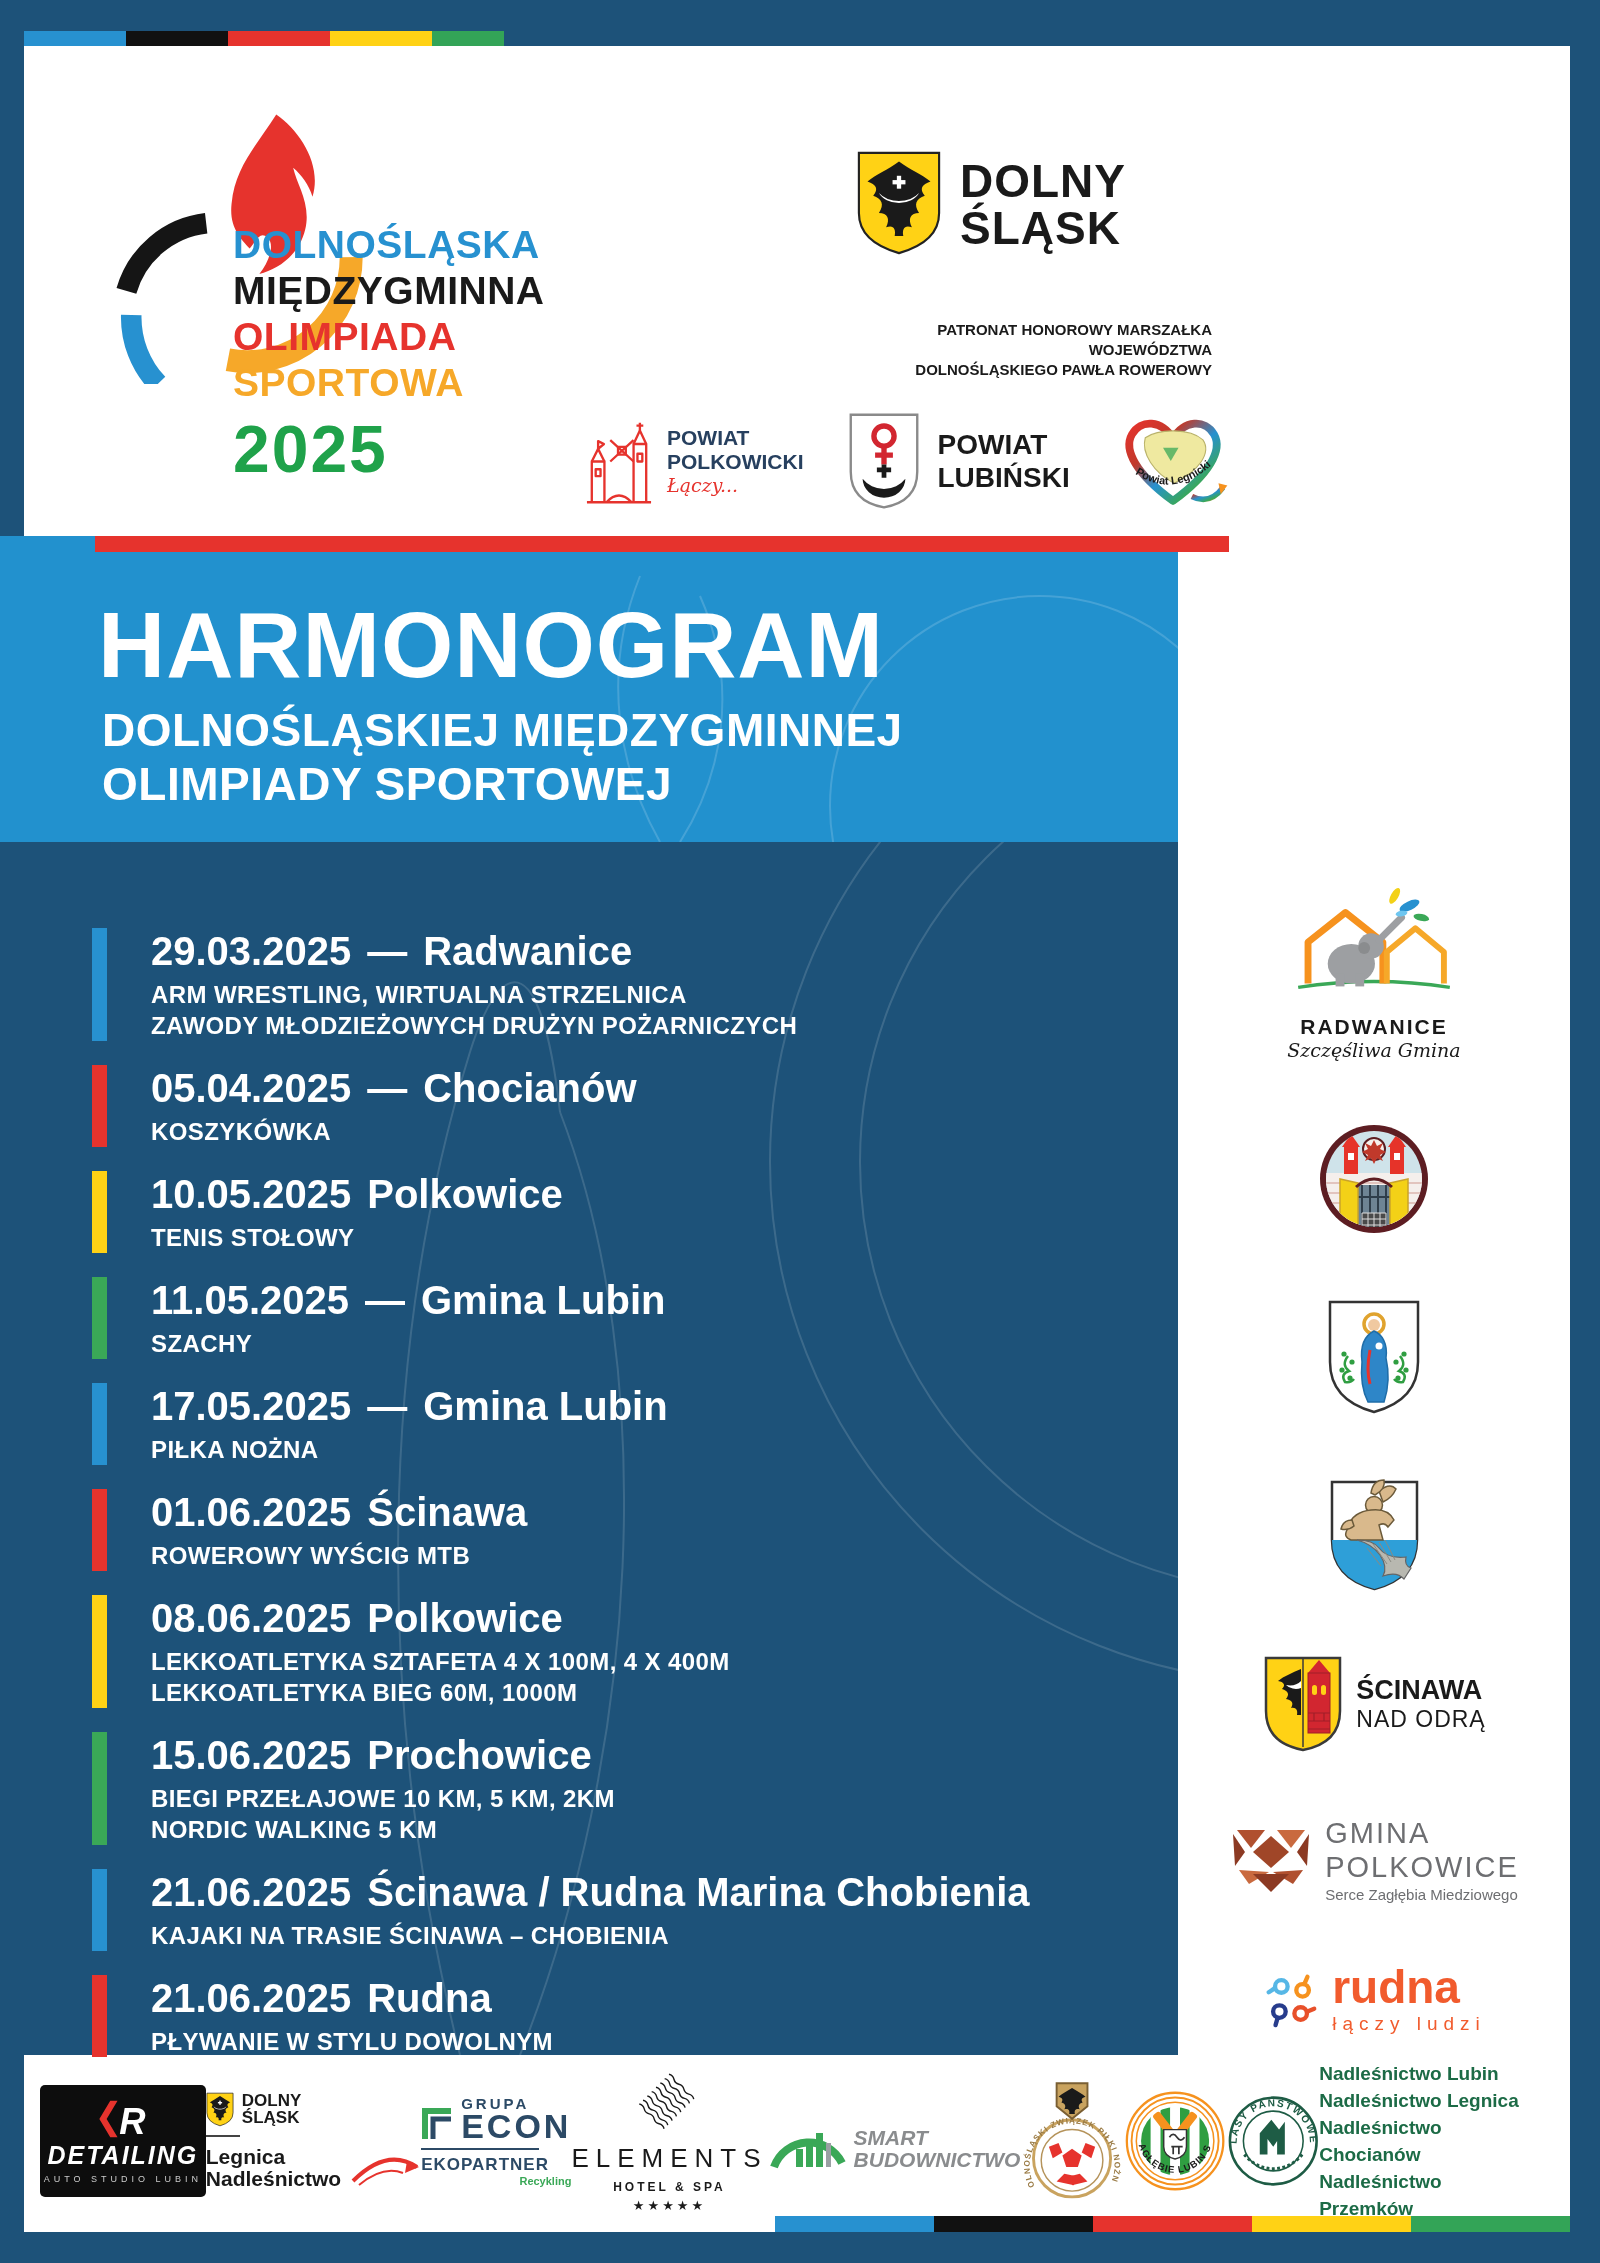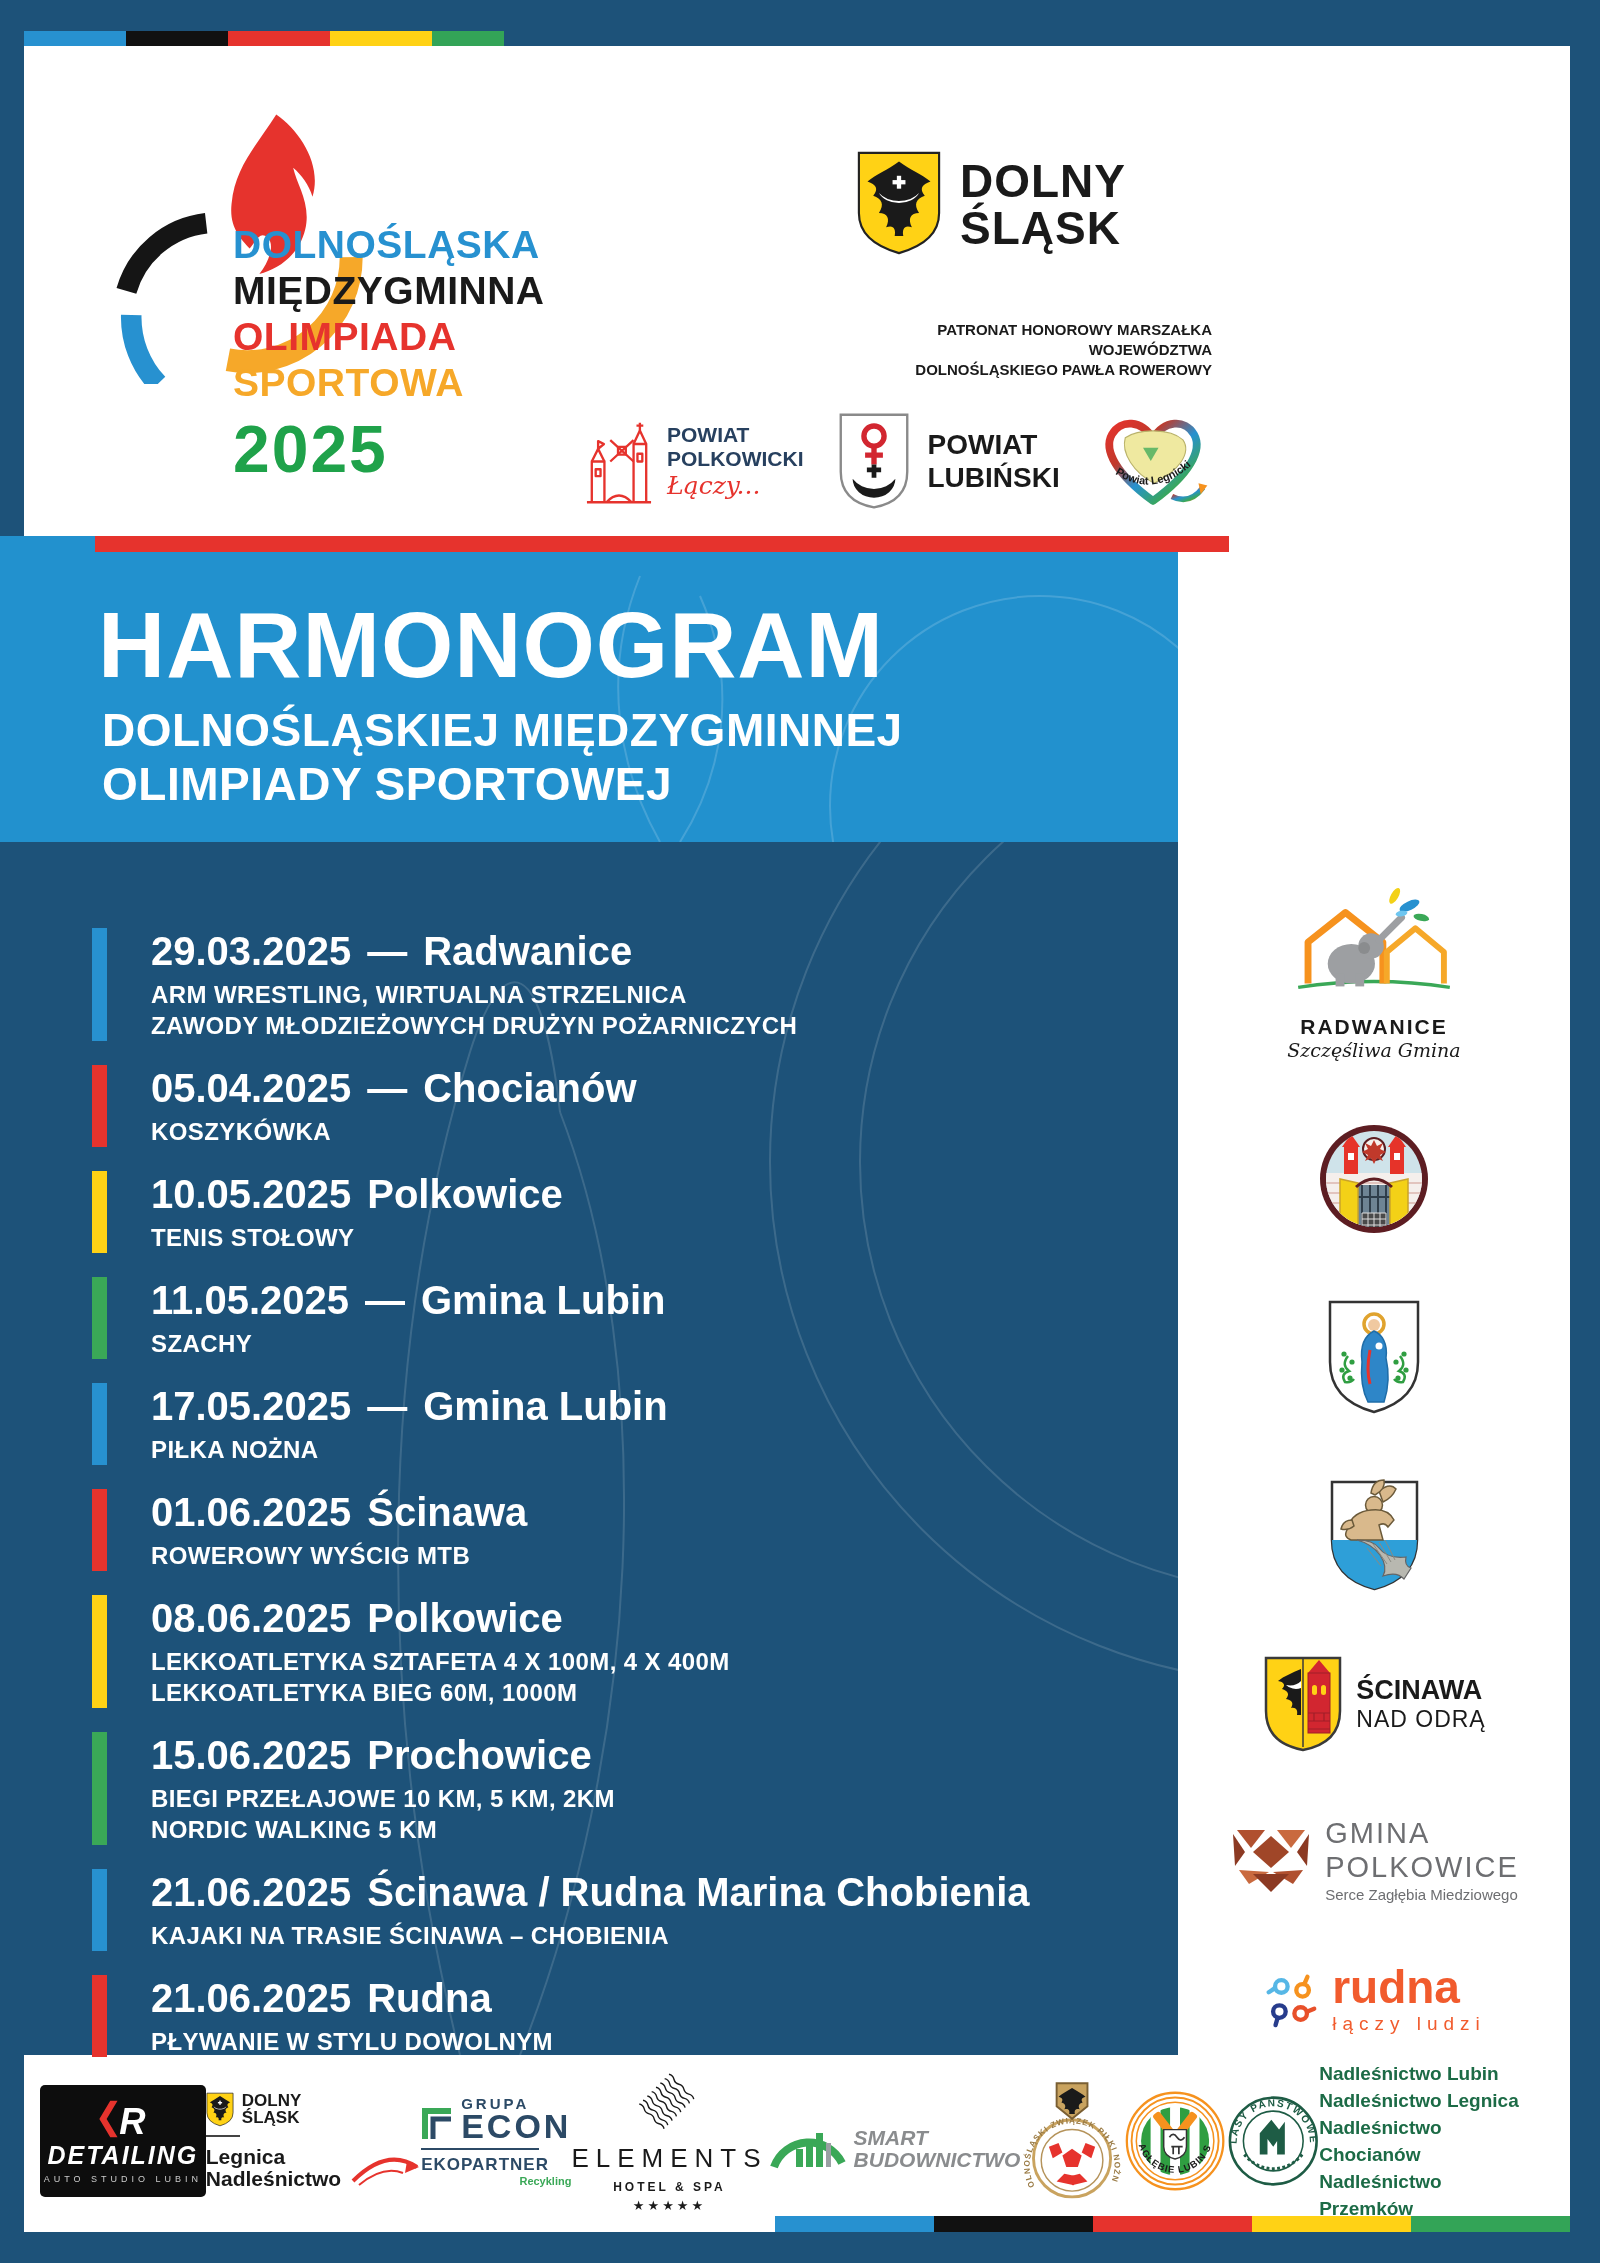--- a/index.html
+++ b/index.html
@@ -20,25 +20,25 @@
   .c-yellow{background:#ffd215;} .c-green{background:#33a457;}
   
   .brand{left:233px;top:222px;line-height:46px;font-weight:800;font-size:39px;letter-spacing:.5px;}
   .brand div{white-space:nowrap;}
   .brand .y{font-size:66px;line-height:70px;margin-top:8px;letter-spacing:2px;}
   
   .patron{left:856px;top:150px;display:flex;gap:18px;align-items:flex-start;}
   .patron .org{font-size:46px;font-weight:800;color:#1a1a1a;line-height:47px;letter-spacing:1px;padding-top:8px;}
   .patron-cap{left:812px;top:320px;width:400px;text-align:right;font-size:15px;font-weight:700;color:#1a1a1a;line-height:20px;}
   
-  .partners{left:585px;top:405px;display:flex;align-items:center;gap:32px;}
+  .partners{left:585px;top:405px;display:flex;align-items:center;gap:42px;}
   .p-pol{display:flex;align-items:center;gap:14px;}
   .p-pol .t1{font-size:21px;font-weight:800;color:#27405f;line-height:24px;}
   .script{font-family:"DejaVu Serif",serif;font-style:italic;}
-  .p-pol .t2{font-size:25px;color:#e6332d;}
+  .p-pol .t2{font-size:19px;color:#e6332d;}
   .p-lub{display:flex;align-items:center;gap:16px;}
   .p-lub .t1{font-size:28px;font-weight:600;color:#1a1a1a;line-height:33px;}
   
   .h1{left:98px;top:592px;color:#fff;font-size:93px;font-weight:800;letter-spacing:1px;}
   .sub{left:102px;color:#fff;font-size:46px;font-weight:800;letter-spacing:.5px;}
   .sub1{top:703px;} .sub2{top:757px;}
   
   .schedule{left:92px;top:928px;width:1050px;}
   .item{display:flex;margin-bottom:24px;}
   .bar{width:15px;margin-right:44px;flex:none;}

